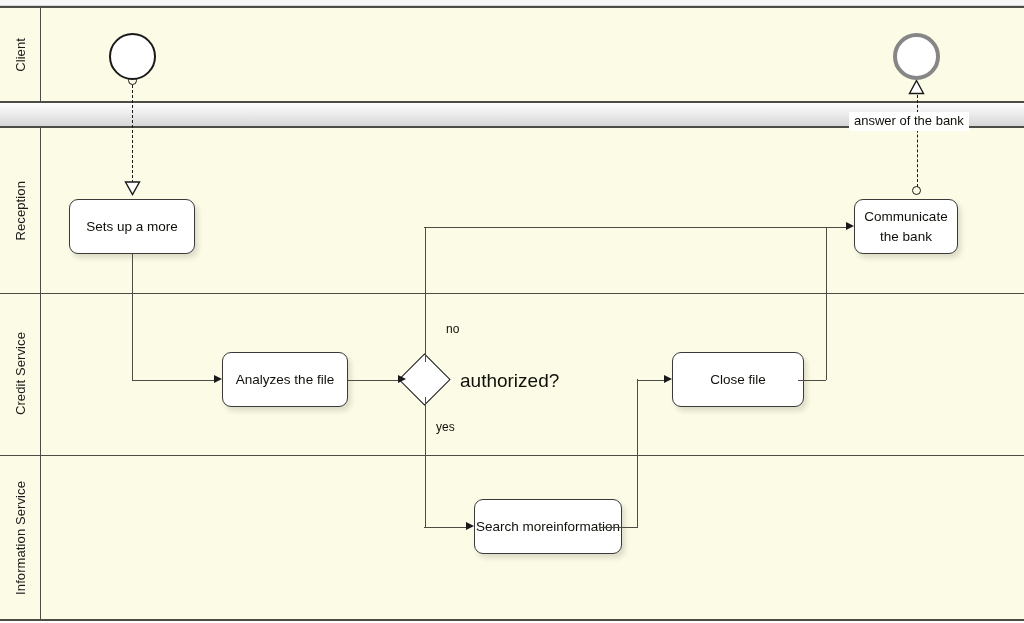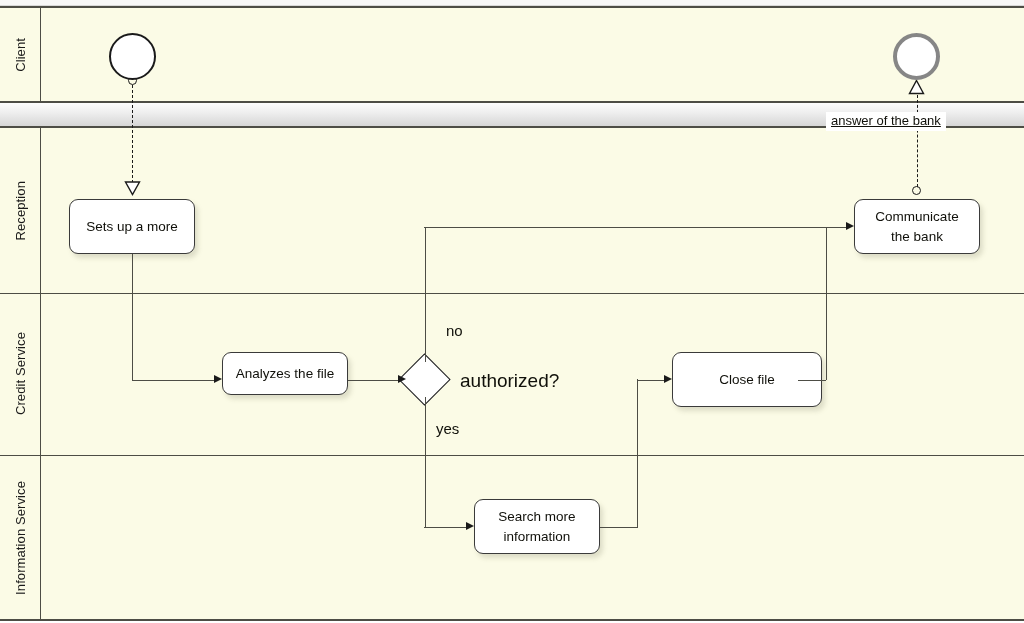--- a/index.html
+++ b/index.html
@@ -155,21 +155,21 @@
     position: absolute;
     background: #ffffff;
     font-size: 13px;
     color: #10100a;
     padding: 1px 5px 2px 5px;
     white-space: nowrap;
     line-height: 1.2;
   }
   .flow-label {
     position: absolute;
-    font-size: 15px;
+    font-size: 12px;
     color: #10100a;
     white-space: nowrap;
   }
   .cond-label {
     position: absolute;
     font-size: 19px;
     color: #10100a;
     white-space: nowrap;
   }
 </style>
@@ -210,43 +210,43 @@
 
   <svg class="tri-open" style="left:124px; top:181px;" width="17" height="15" viewBox="0 0 17 15">
     <polygon points="1.5,1 15.5,1 8.5,13.5" fill="#ffffff" stroke="#1a1a1a" stroke-width="1.4"></polygon>
   </svg>
 
   <div class="msg-dot" style="left:912px; top:186px;"></div>
   <div class="mline" style="left:916.5px; top:95px; height:92px;"></div>
   <svg class="tri-open" style="left:908px; top:79px;" width="17" height="16" viewBox="0 0 17 16">
     <polygon points="8.5,1.5 15.5,14.5 1.5,14.5" fill="#ffffff" stroke="#1a1a1a" stroke-width="1.4"></polygon>
   </svg>
-  <div class="msg-label" style="left:826px; top:112px;text-decoration:underline;">answer of the bank</div>
+  <div class="msg-label" style="left:849px; top:112px;">answer of the bank</div>
 
   <div class="event event-start" style="left:109px; top:33px; width:47px; height:47px;"></div>
   <div class="event event-end" style="left:893px; top:33px; width:47px; height:47px;"></div>
 
   <div class="task" style="left:69px; top:199px; width:126px; height:55px;">
     <span>Sets up a more</span>
   </div>
 
-  <div class="task" style="left:854px; top:199px; width:126px; height:55px; flex-direction:column;">
+  <div class="task" style="left:854px; top:199px; width:104px; height:55px; flex-direction:column;">
     <span>Communicate</span>
     <span>the bank</span>
   </div>
 
-  <div class="task" style="left:222px; top:352px; width:126px; height:43px;">
+  <div class="task" style="left:222px; top:352px; width:126px; height:55px;">
     <span>Analyzes the file</span>
   </div>
 
-  <div class="task" style="left:672px; top:352px; width:150px; height:55px;">
+  <div class="task" style="left:672px; top:352px; width:132px; height:55px;">
     <span>Close file</span>
   </div>
 
-  <div class="task" style="left:474px; top:499px; width:126px; height:55px; flex-direction:column;">
+  <div class="task" style="left:474px; top:499px; width:148px; height:55px; flex-direction:row;">
     <span>Search more</span>
     <span>information</span>
   </div>
 
   <div class="gateway" style="left:406px; top:361px;"></div>
   <div class="cond-label" style="left:460px; top:370px;">authorized?</div>
 
   <div class="vline" style="left:132px; top:254px; height:126px;"></div>
   <div class="hline" style="left:132px; top:379.5px; width:82px;"></div>
   <div class="arr-right" style="left:214px; top:375px;"></div>

